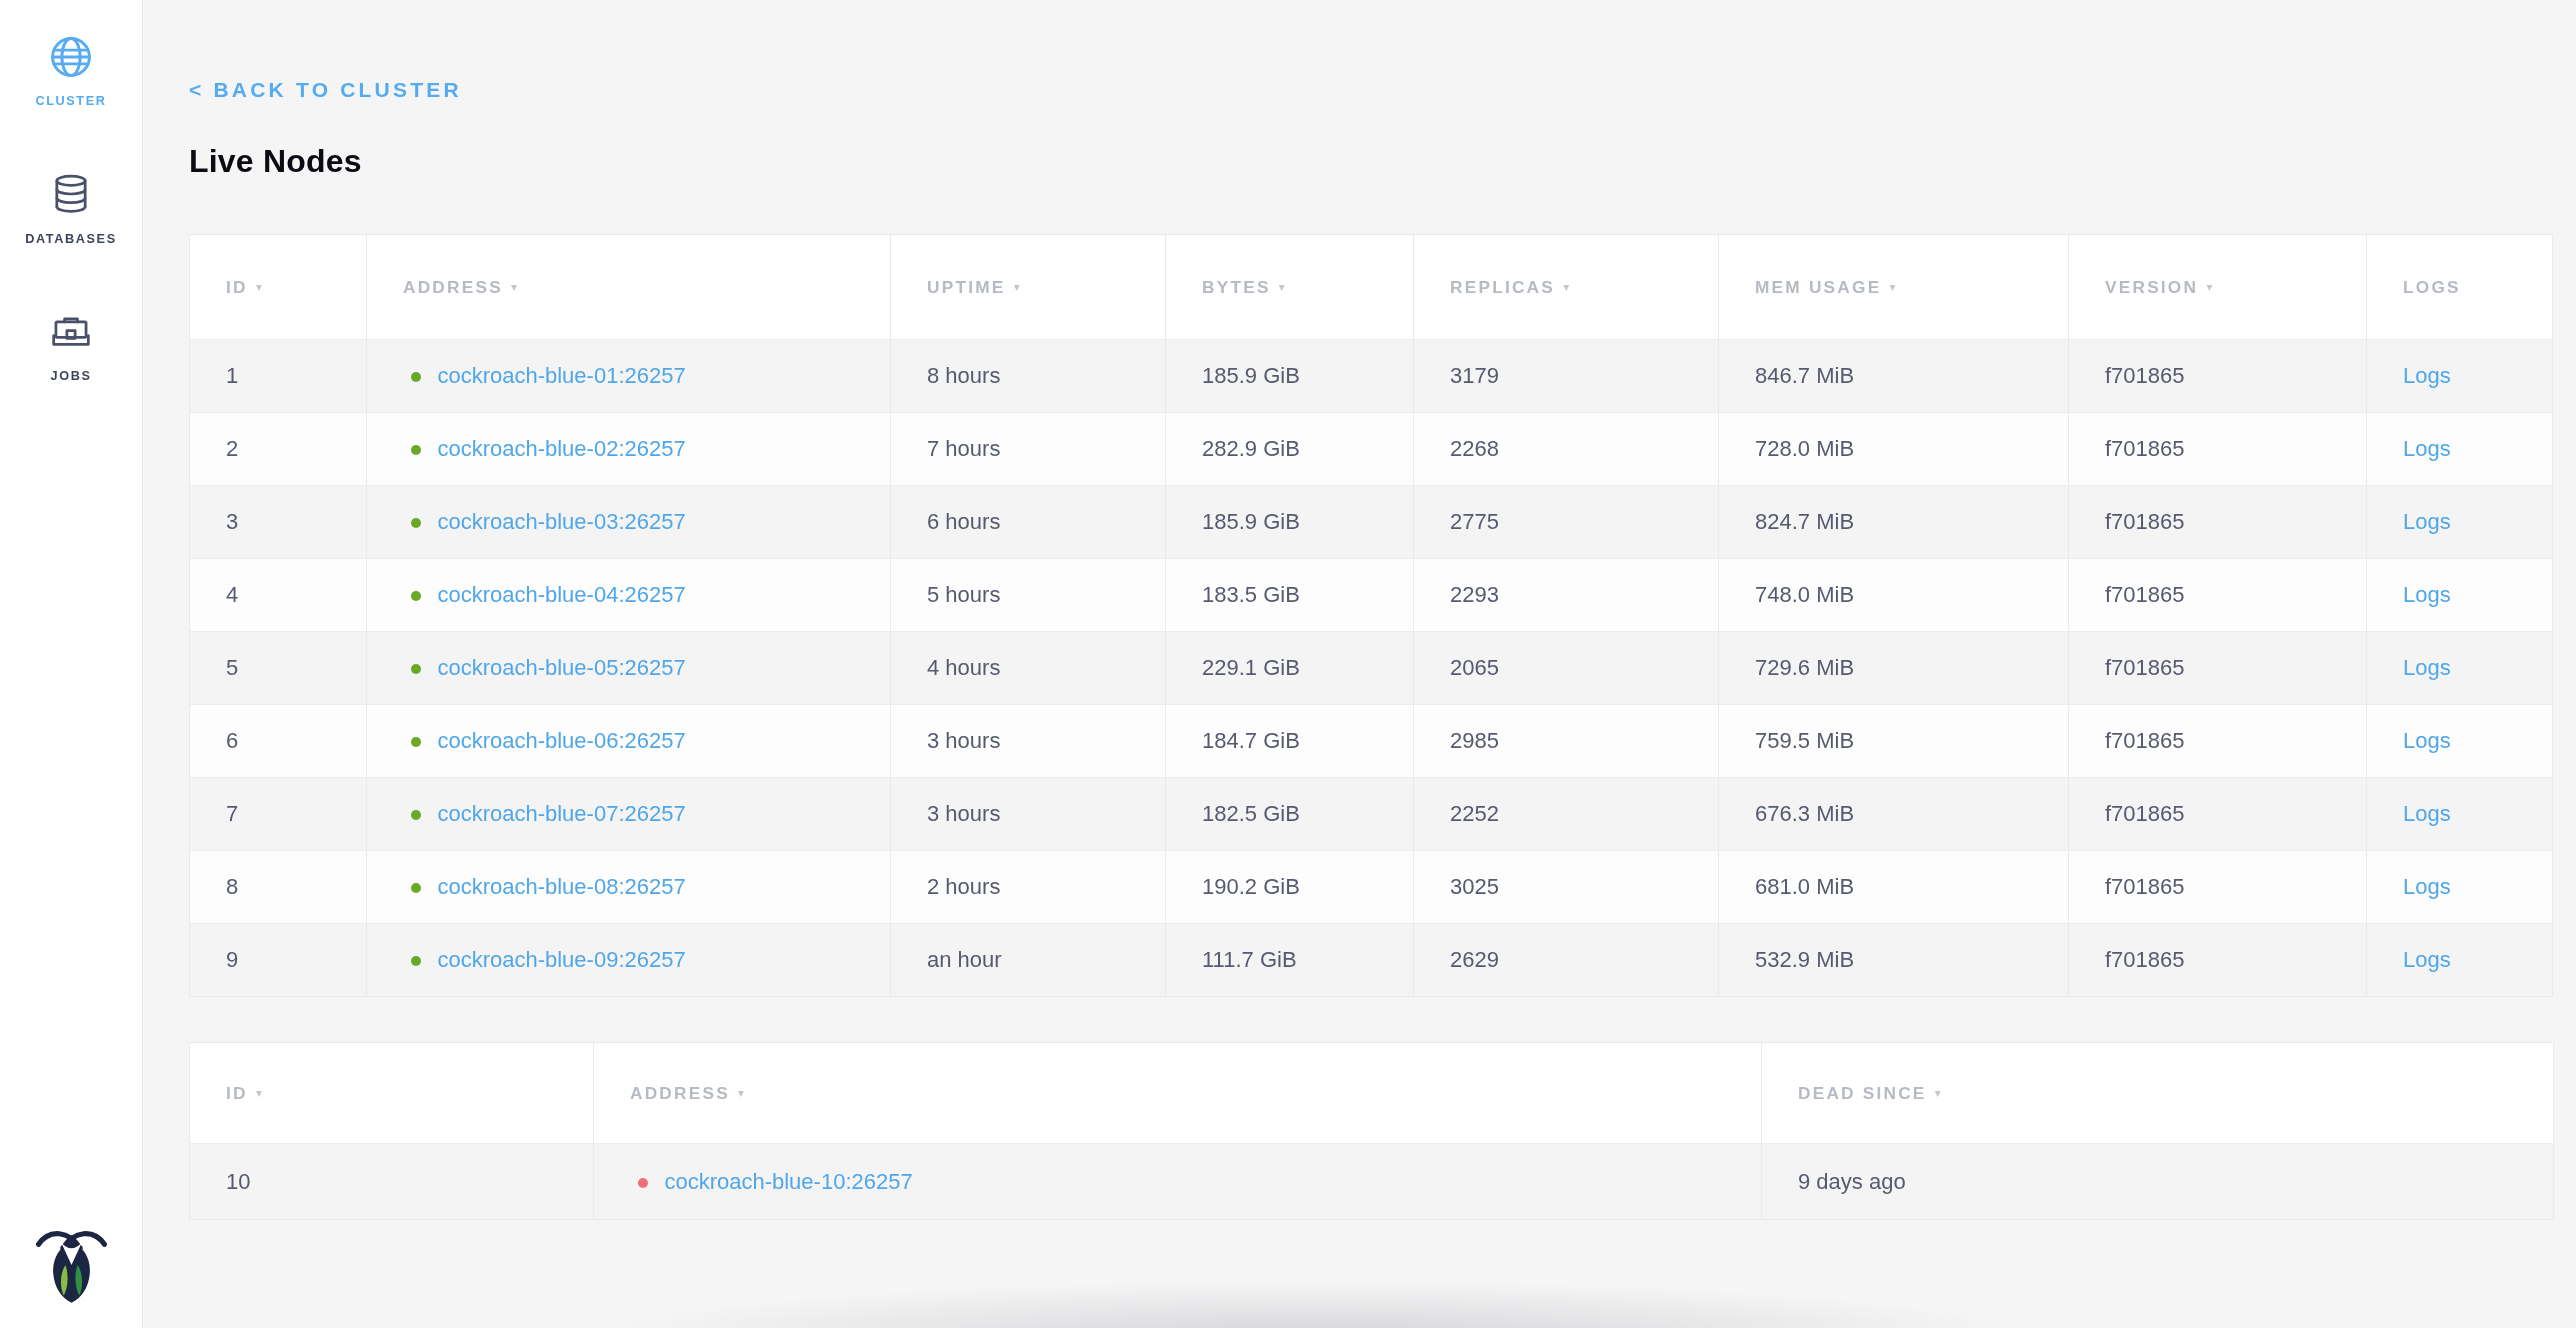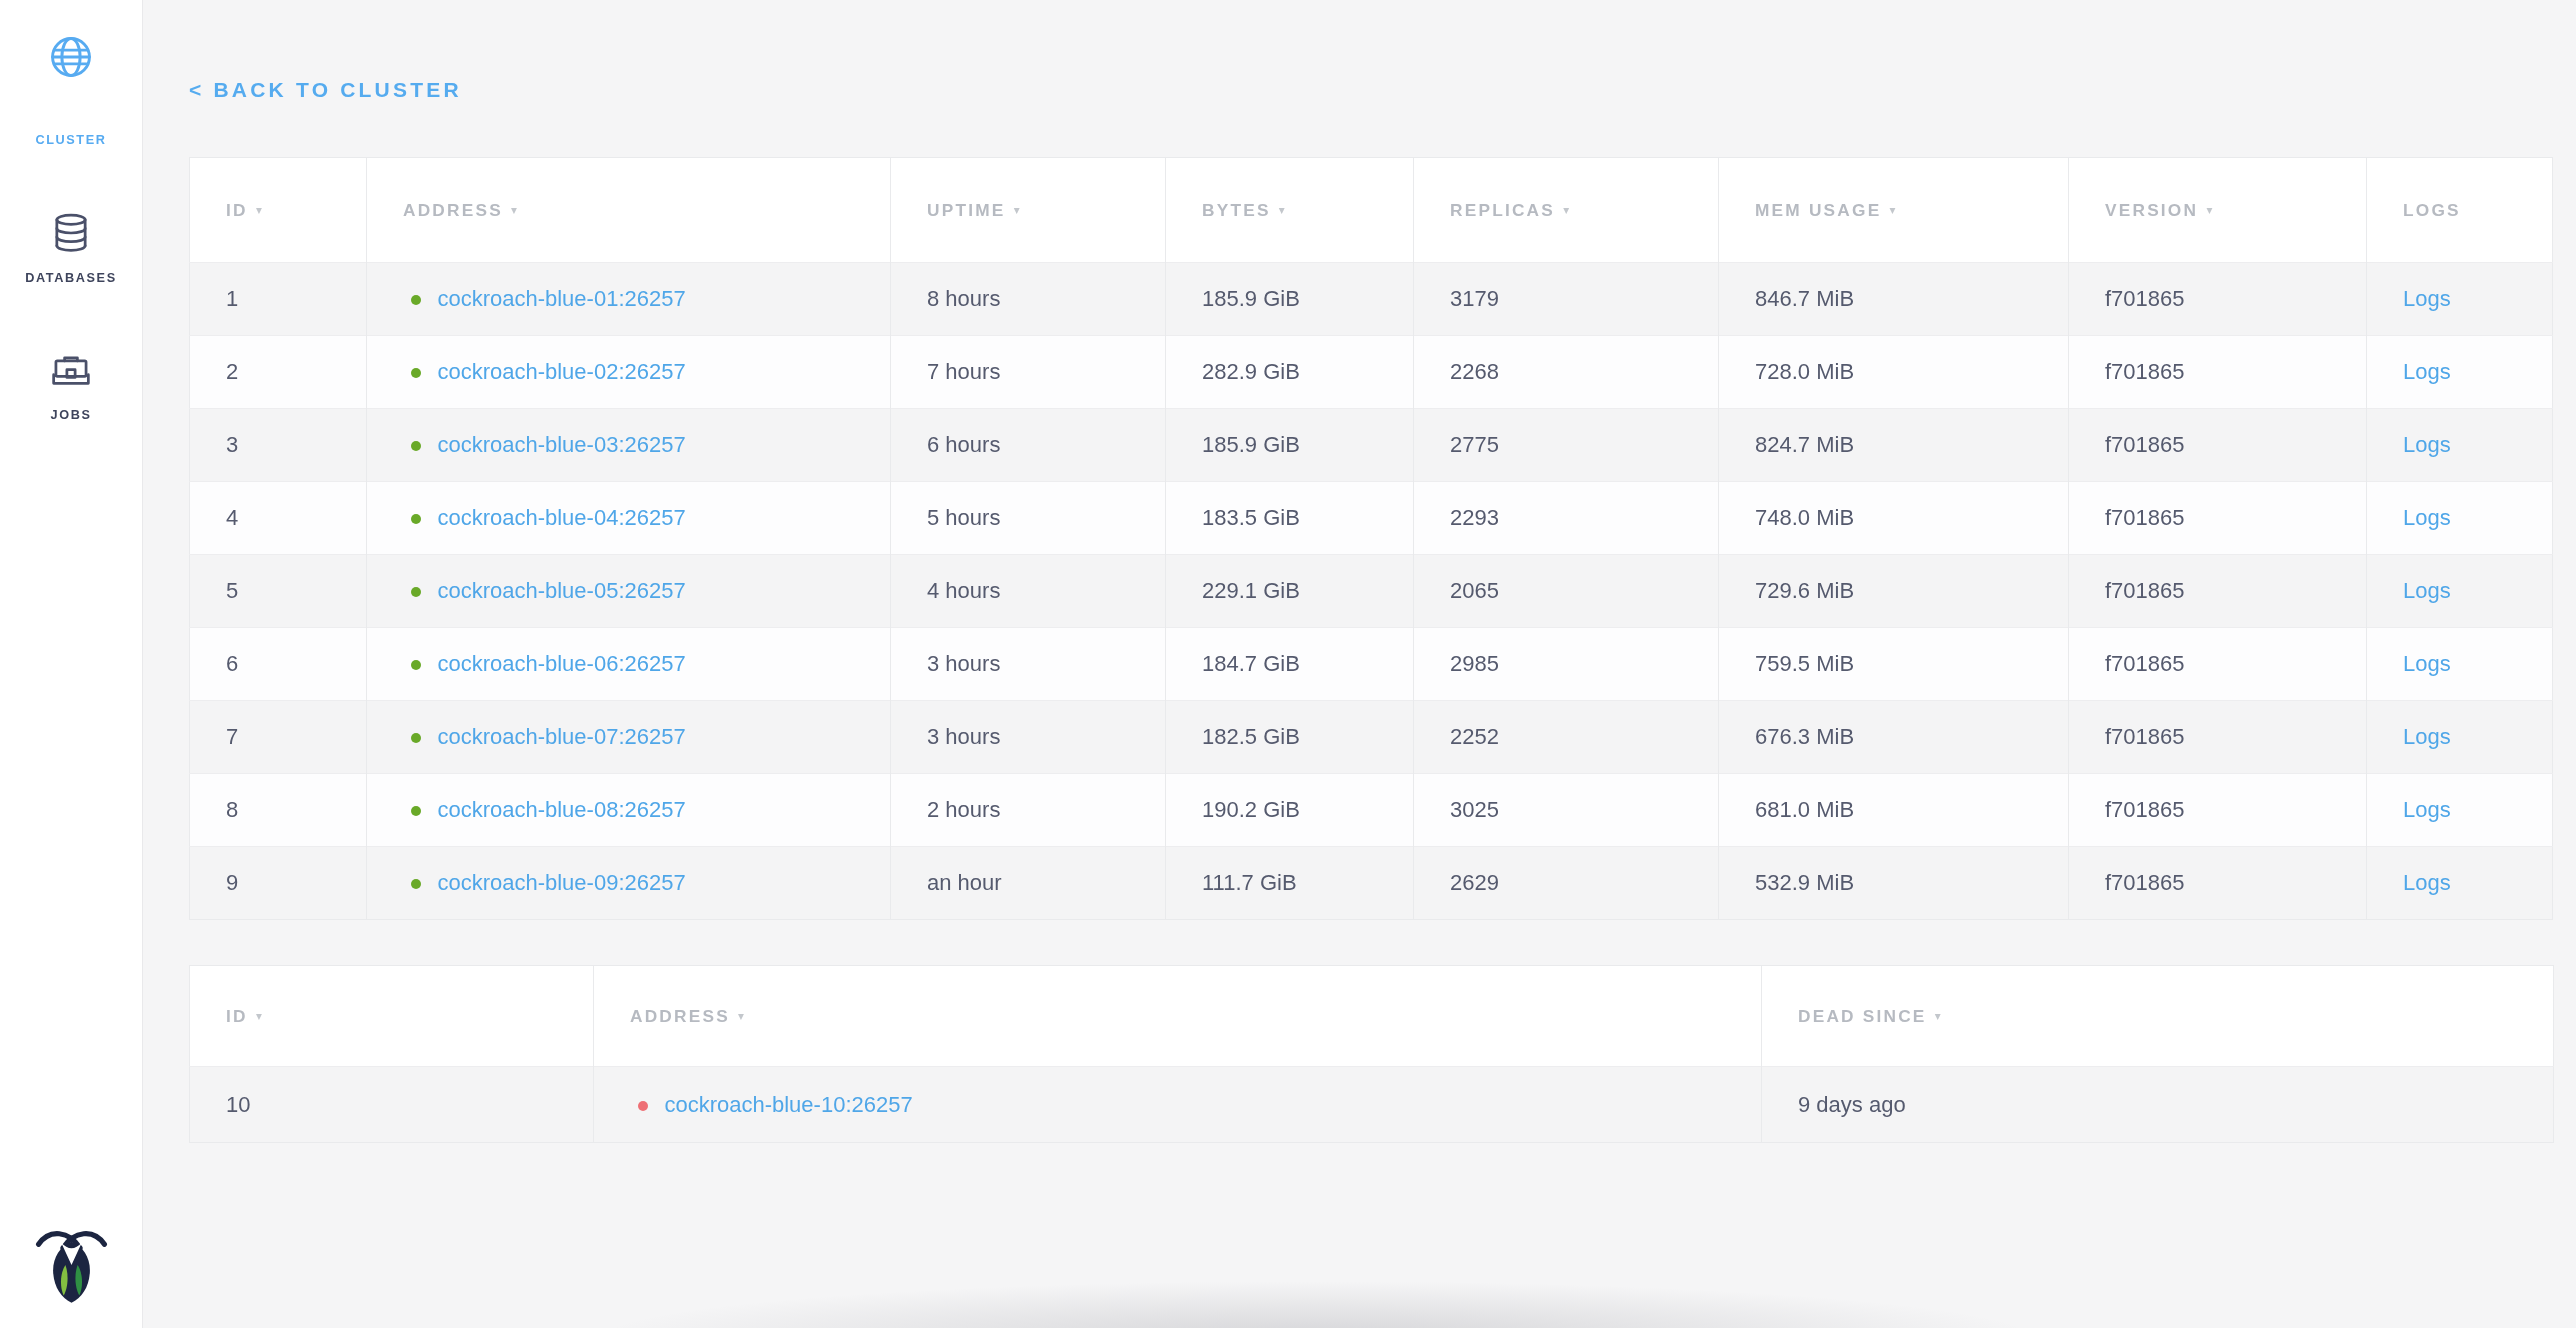--- a/index.html
+++ b/index.html
@@ -11,21 +11,21 @@
   }
 
   
   .sidebar {
     position:absolute; left:0; top:0; width:143px; height:1329px;
     background:#ffffff; border-right:0.9px solid #e9e9eb;
     display:flex; flex-direction:column; align-items:center;
     z-index:5;
   }
   .nav-item { display:flex; flex-direction:column; align-items:center; cursor:pointer; }
-  .nav-item.first { margin-top:36px;gap:39px; }
+  .nav-item.first { margin-top:36px; }
   .nav-item + .nav-item { margin-top:65px; }
   .nav-icon { width:56px; height:42px; display:flex; align-items:center; justify-content:center; }
   .nav-label {
     margin-top:16.4px; font-size:12.7px; font-weight:bold; letter-spacing:1.6px;
     color:#3e445c;
   }
   .nav-item.active .nav-label { color:#57abf1; }
   .sidebar-logo { margin-top:auto; margin-bottom:25.5px; width:75px; height:78px; cursor:pointer; }
 
   
@@ -128,20 +128,21 @@
       <path d="M 43,27 L 60,64 L 77,27 Q 60,46 43,27 Z" fill="#ffffff"></path>
       <path d="M 50,64 C 42,76 40,98 47,114 C 54,103 56,80 50,64 Z" fill="#84bf41"></path>
       <path d="M 70,64 C 78,76 80,98 73,114 C 66,103 64,80 70,64 Z" fill="#2f9043"></path>
     </svg>
   </div>
 </nav>
 
 <div class="main">
   <a class="back-link">&lt; BACK TO CLUSTER</a>
 
+  <h1 class="section-title">Live Nodes</h1>
   <table class="nodes t-live">
       <colgroup>
         <col style="width: 177px;">
         <col style="width: 524px;">
         <col style="width: 275px;">
         <col style="width: 248px;">
         <col style="width: 305px;">
         <col style="width: 350px;">
         <col style="width: 298px;">
         <col style="width: 186px;">

